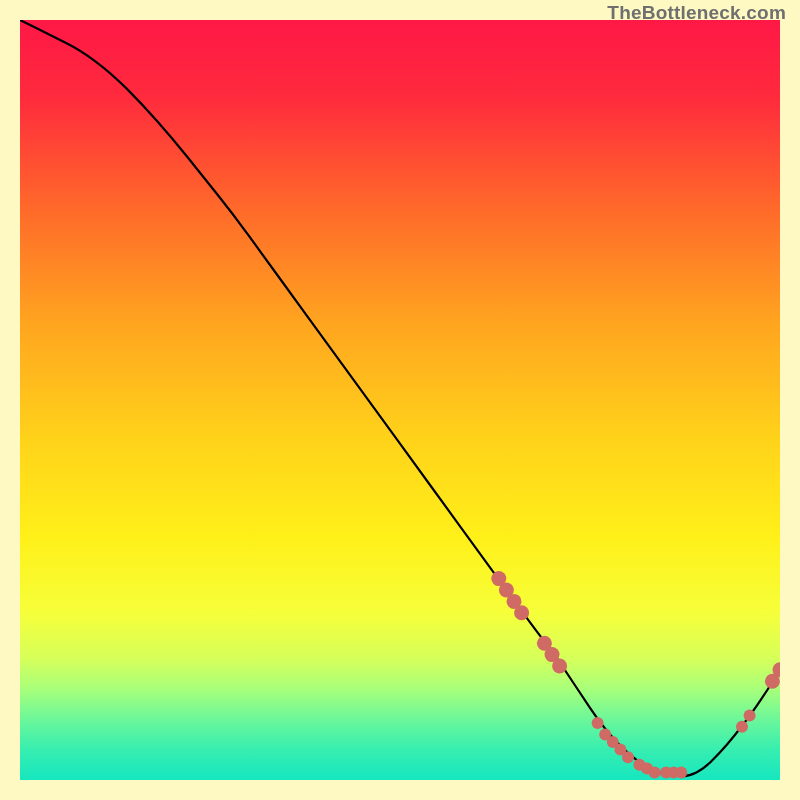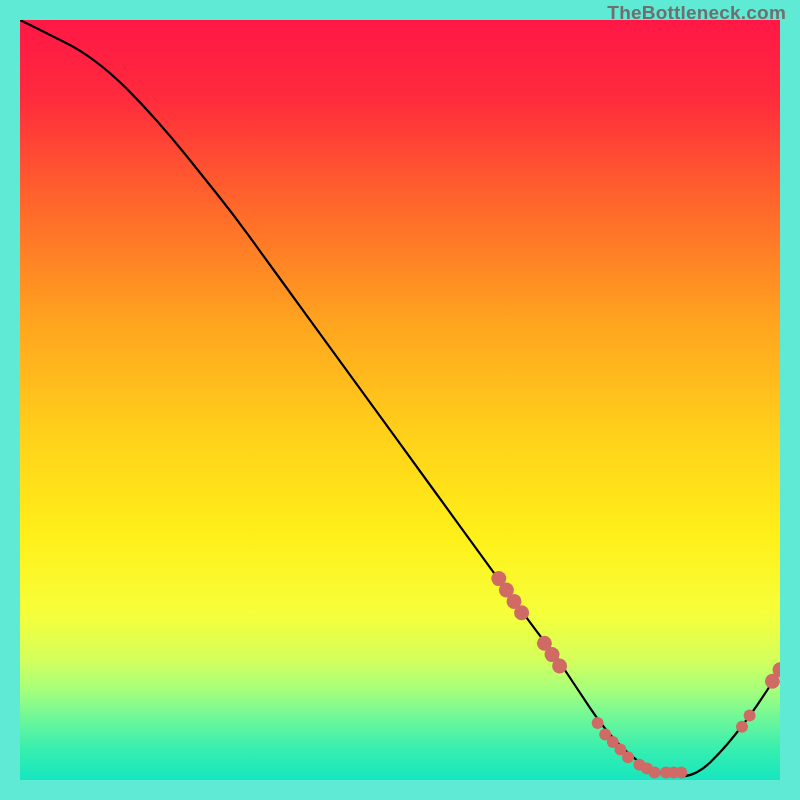--- a/index.html
+++ b/index.html
@@ -7,21 +7,21 @@
     padding: 0;
     width: 800px;
     height: 800px;
     background: #000;
     overflow: hidden;
   }
   .stage {
     position: relative;
     width: 800px;
     height: 800px;
-    background: #5eead4;
+    background: #fef9c3;
   }
   .plot {
     position: absolute;
     left: 20px;
     top: 20px;
     width: 760px;
     height: 760px;
   }
   .attribution {
     position: absolute;

